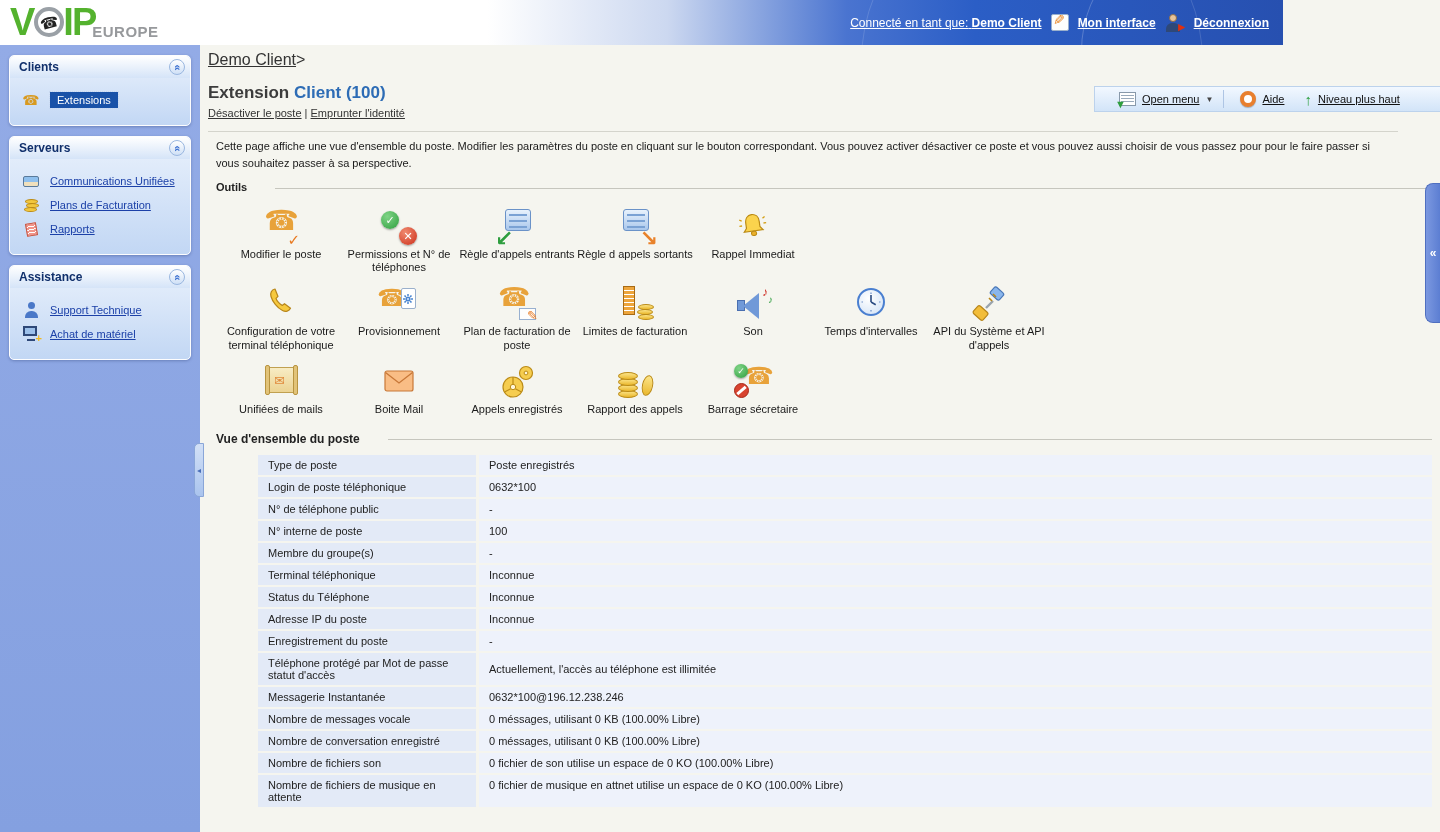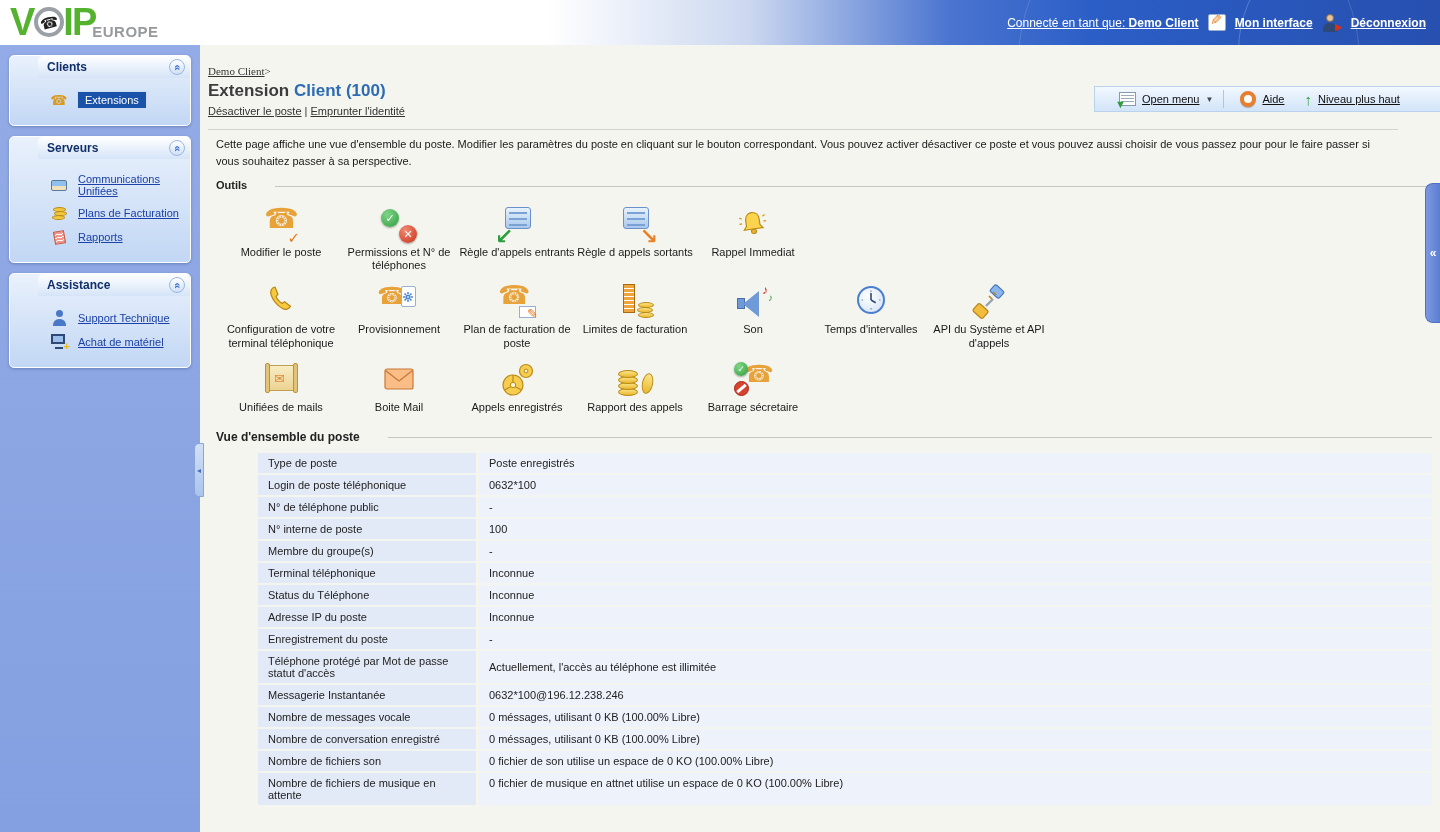--- a/index.html
+++ b/index.html
@@ -8,21 +8,21 @@
     position: relative;
     font-family: "Liberation Sans", "DejaVu Sans", sans-serif;
     background: #f5f5ef;
     overflow: hidden;
     color:#1a1a1a;
   }
   a { cursor: pointer; }
 
   
   .header {
-    position:absolute; left:0; top:0; width:1440px; height:45px;
+    position:absolute; left:0; top:0; width:1283px; height:45px;
     background: linear-gradient(to right, #ffffff 0%, #ffffff 38%, #ccd8f0 52%, #4a74d0 66%, #2b5ec6 76%, #2750b0 100%);
     overflow:hidden; z-index:5;
   }
   .header::before {
     content:""; position:absolute; right:-40px; top:-70px; width:240px; height:240px;
     border:1px solid rgba(255,255,255,.22); border-radius:50%;
   }
   .header::after {
     content:""; position:absolute; right:80px; top:-110px; width:340px; height:340px;
     border:1px solid rgba(255,255,255,.14); border-radius:50%;
@@ -53,21 +53,20 @@
   .sidebar {
     position:absolute; left:0; top:45px; width:200px; bottom:0;
     background: linear-gradient(#93abe6, #84a0e0);
   }
   .sb-panel {
     margin:10px 9px 6px;
     background: linear-gradient(#e9f1fc, #c2d7f4);
     border:1px solid #fdfdfe; border-radius:5px;
     box-shadow: 0 1px 3px rgba(20,40,90,.3);
     padding-bottom:5px;
-    padding-left:28px;
   }
   .sb-head {
     display:flex; align-items:center; justify-content:space-between;
     padding:3px 5px 3px 9px;
     background: linear-gradient(#ffffff, #d5e4f8);
     border-radius:5px 5px 0 0;
   }
   .sb-title { font-size:12px; font-weight:bold; color:#102f6b; }
   .sb-chev {
     width:16px; height:16px; border-radius:50%;
@@ -78,23 +77,23 @@
   .sb-chev span { display:block; transform:rotate(90deg); font-size:11px; font-weight:bold; line-height:1; }
   .sb-items { padding:6px 4px 4px 12px; }
   .sb-item { display:flex; align-items:center; gap:10px; margin:8px 0; }
   .sb-ic { width:18px; height:16px; position:relative; flex:none; display:flex; align-items:center; justify-content:center; }
   .sb-link { font-size:11px; color:#1c41a8; text-decoration:underline; }
   .sb-sel { font-size:11px; color:#ffffff; background:#1952a8; padding:2px 7px; outline:1px dotted #c8d8f0; text-decoration:none; }
   .mcoin { position:absolute; left:2px; width:13px; height:5px; border-radius:50%; background:#f2c73e; border:1px solid #bb8b16; }
 
   
   .main { position:absolute; left:200px; top:45px; right:0; bottom:0; background:#f5f5ef; padding-left:8px; }
-  .crumb { padding-top:20px; font-size:11px; color:#333;font-family:Liberation Serif, serif; }
+  .crumb { padding-top:6px; font-size:16px; color:#333; }
   .crumb a { color:#333; text-decoration:underline; }
-  .page-title { margin-top:4px; font-size:17px; font-weight:bold; color:#3c3c3c; }
+  .page-title { margin-top:14px; font-size:17px; font-weight:bold; color:#3c3c3c; }
   .page-title .hl { color:#2d6cb5; }
   .action-links { margin-top:4px; font-size:11px; color:#333; }
   .action-links a { color:#333; text-decoration:underline; }
 
   .toolbar {
     position:absolute; top:41px; right:0; width:346px; height:26px;
     background: linear-gradient(#f2f8ff, #d2e4f8);
     border:1px solid #bcd2ec; border-right:none;
     display:flex; align-items:center; font-size:11px; color:#111; z-index:2;
   }

